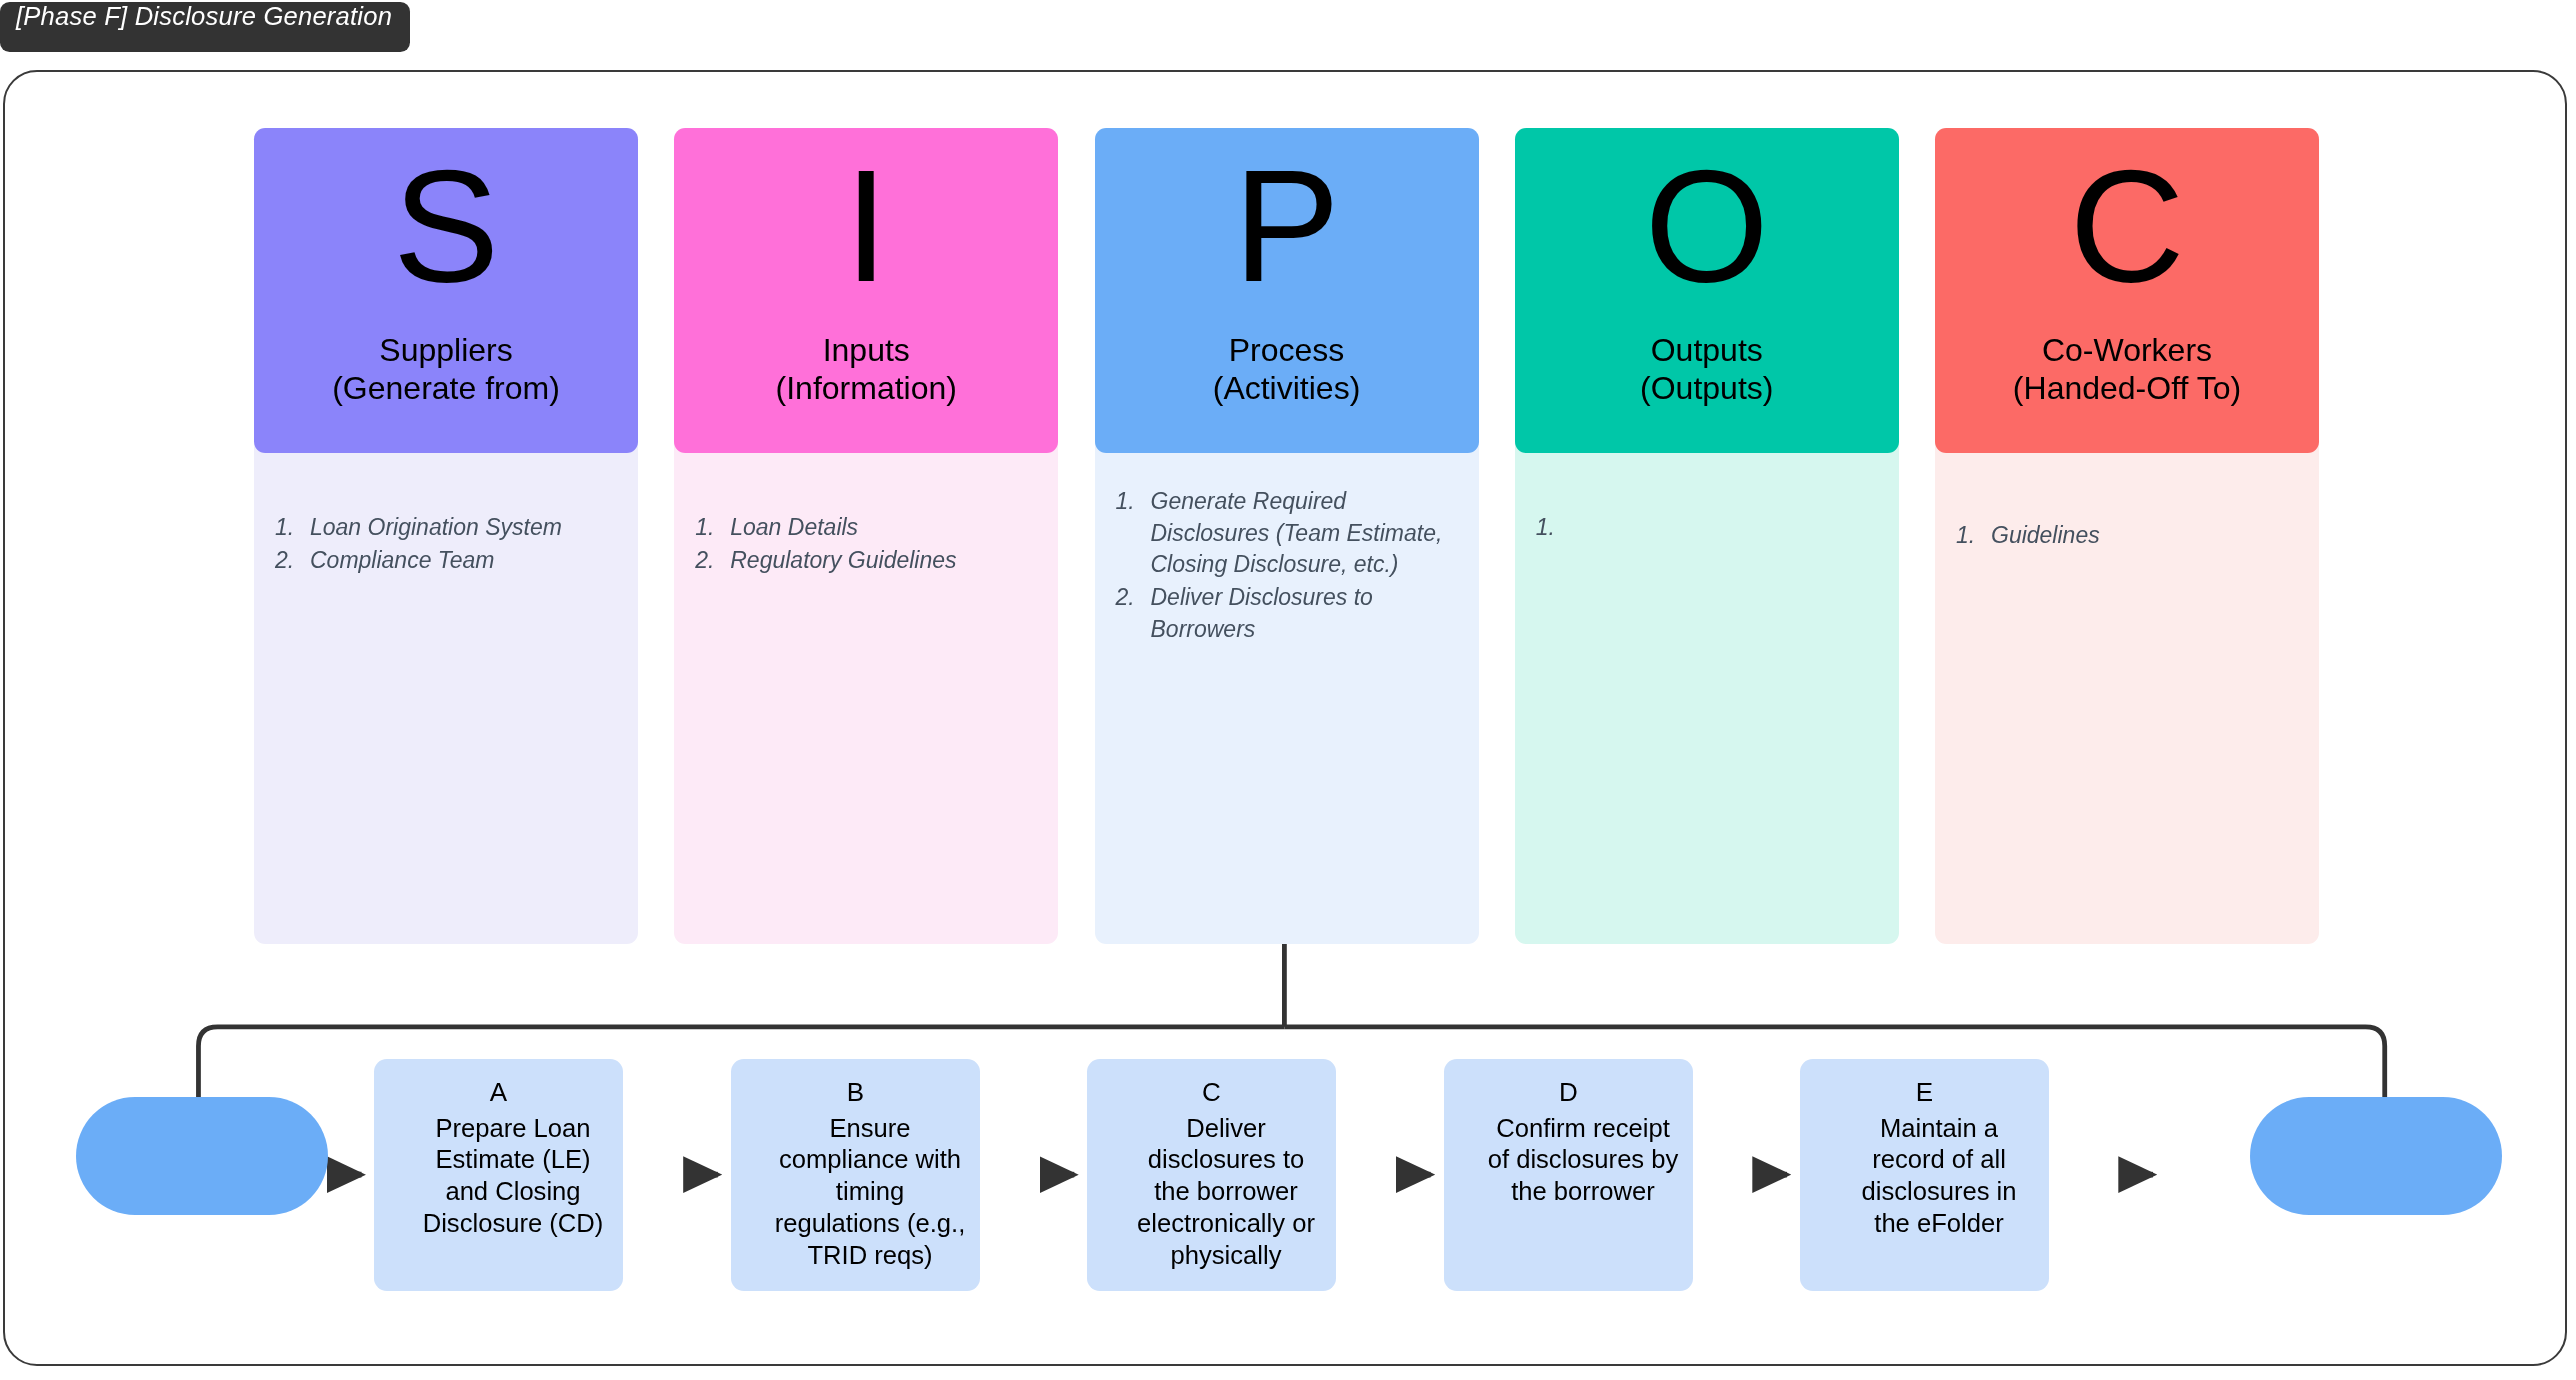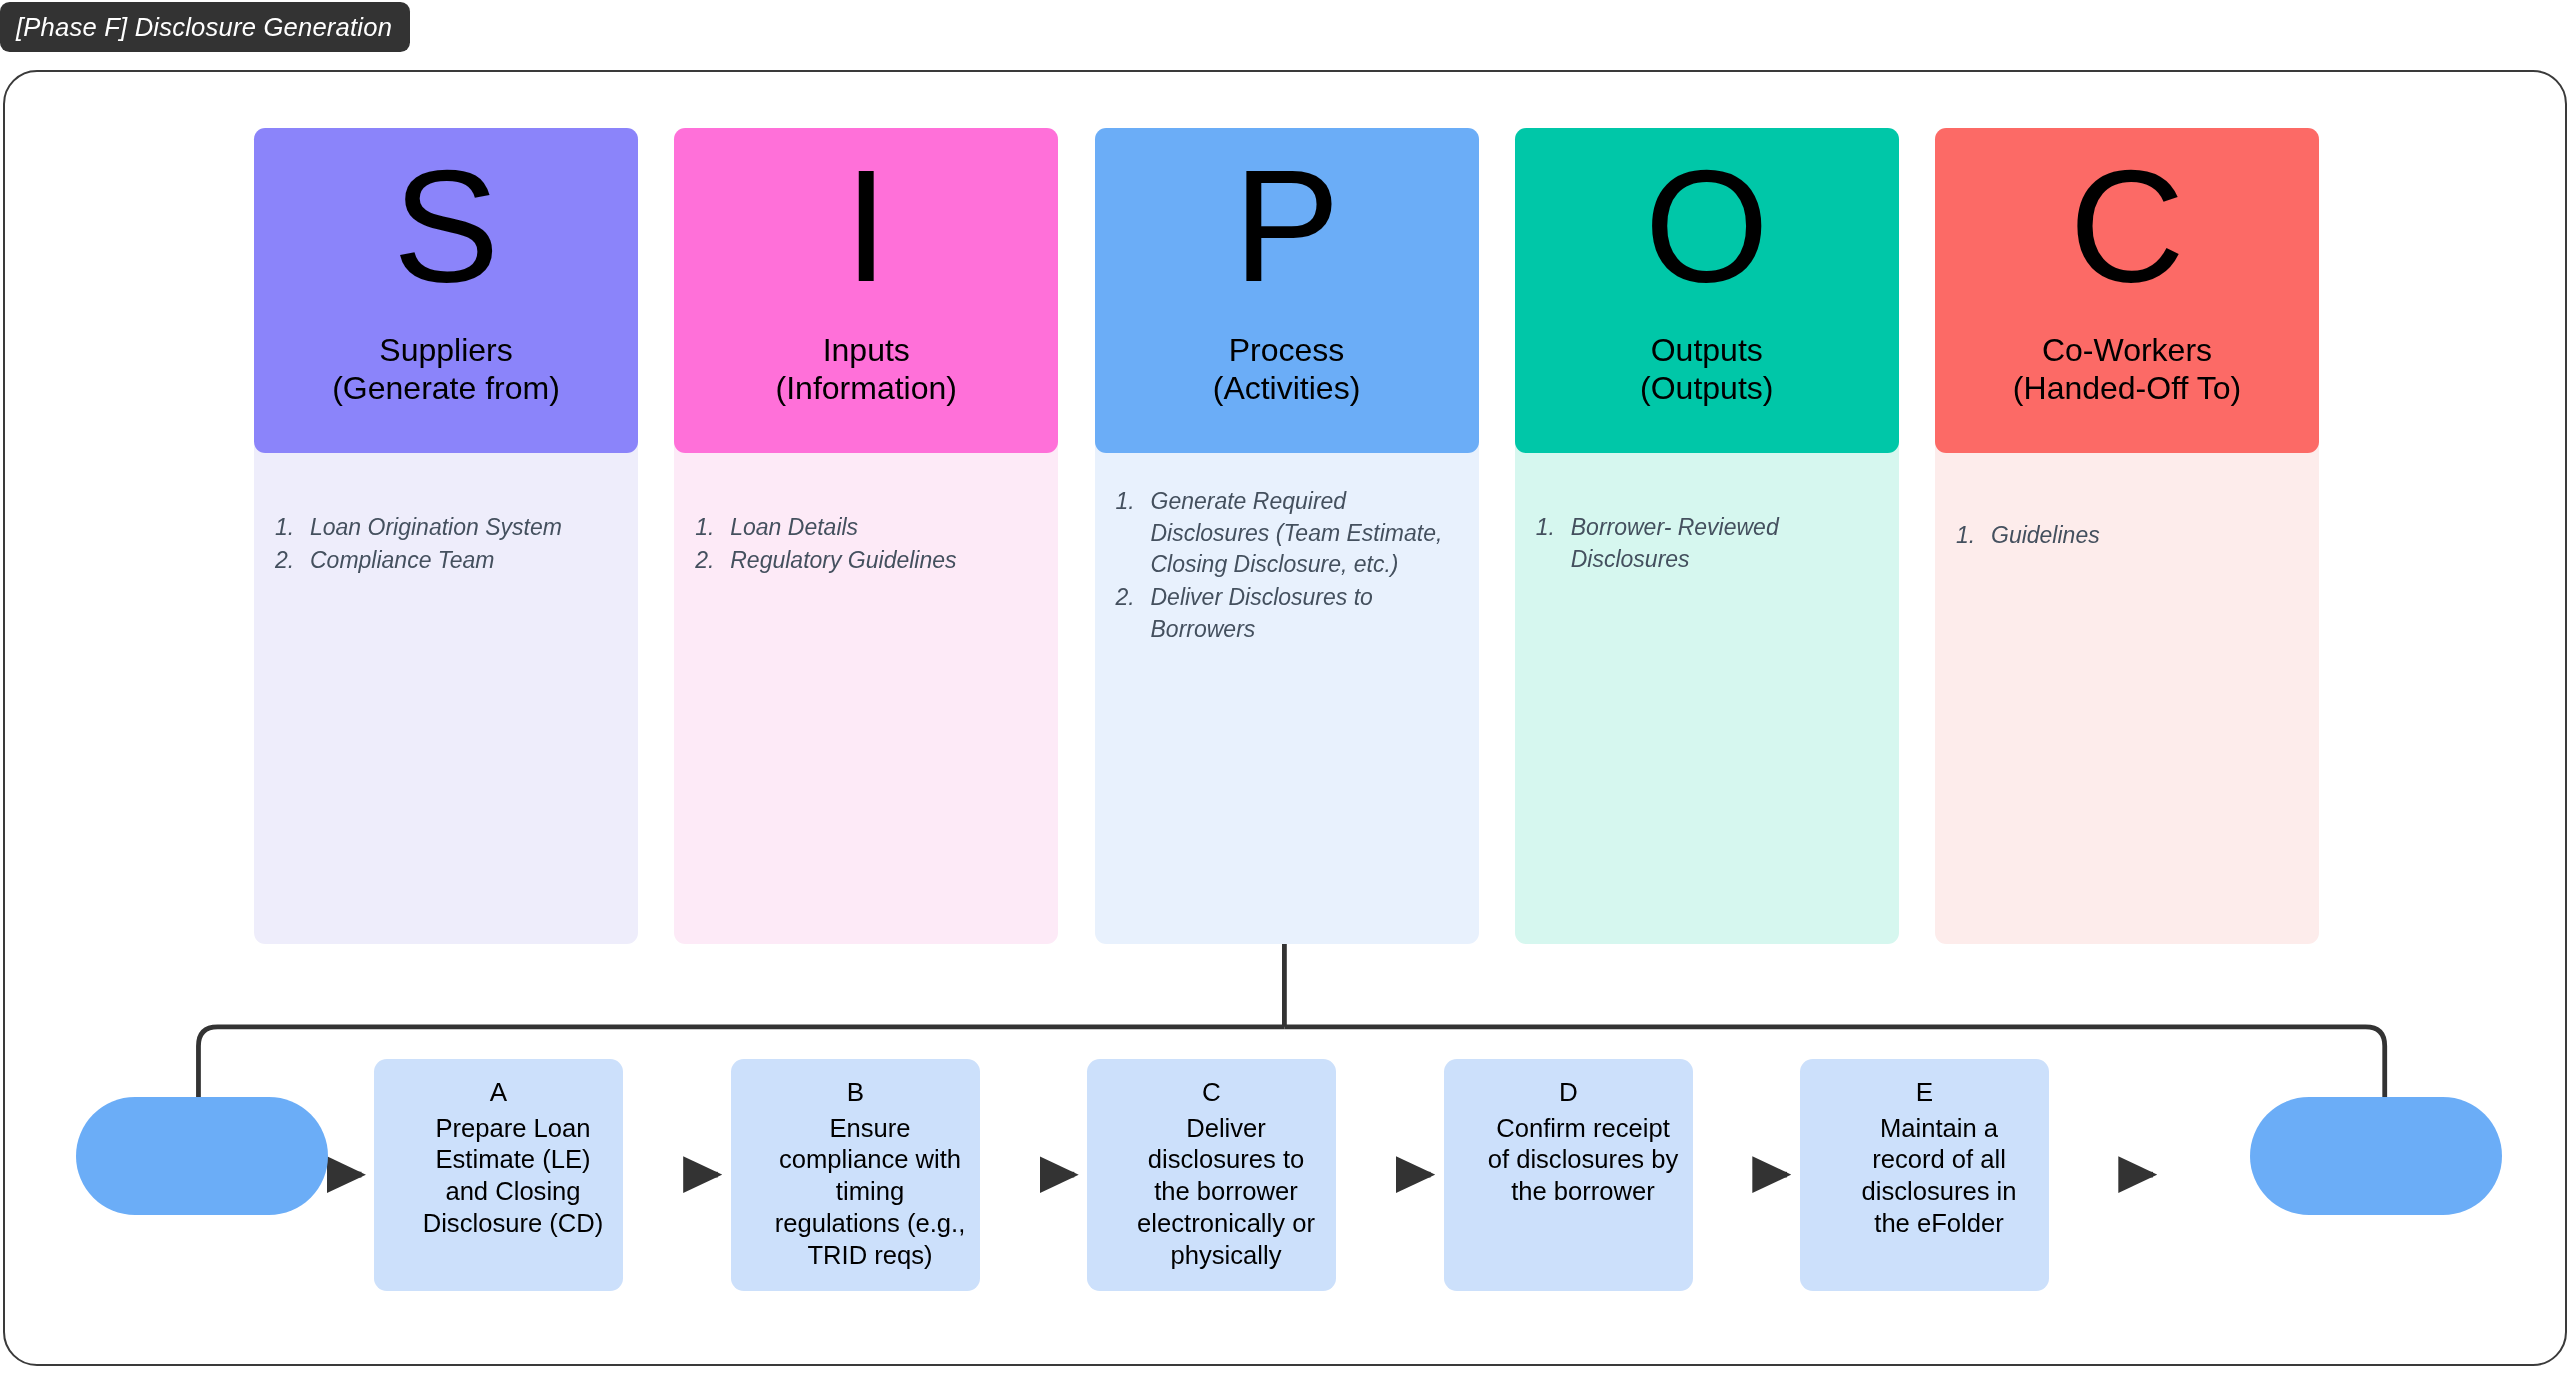--- a/index.html
+++ b/index.html
@@ -15,21 +15,20 @@
     overflow: hidden;
   }
 
   
   #phase-badge {
     position: absolute;
     left: 0px;
     top: 2.4px;
     height: 50px;
     display: flex;
-    align-items: center;
     padding: 0 17.6px 0 16px;
     background: #333333;
     border-radius: 9.6px;
     box-sizing: border-box;
   }
   #phase-badge span {
     color: #ffffff;
     font-size: 25.6px;
     font-style: italic;
     letter-spacing: 0.2px;
@@ -257,21 +256,20 @@
         <div>(Activities)</div>
       </div>
     </div>
   </div>
 
   <div class="sipoc-col">
     <div class="sipoc-body" style="background:#d6f7ef">
       <ul class="sipoc-list">
         <li>
           <span class="li-num">1.</span>
-          <span class="li-text">Borrower- Reviewed Disclosures</span>
         </li>
       </ul>
     </div>
     <div class="sipoc-header" style="background:#00c7a8">
       <div class="sipoc-letter">O</div>
       <div class="sipoc-title">
         <div>Outputs</div>
         <div>(Outputs)</div>
       </div>
     </div>

